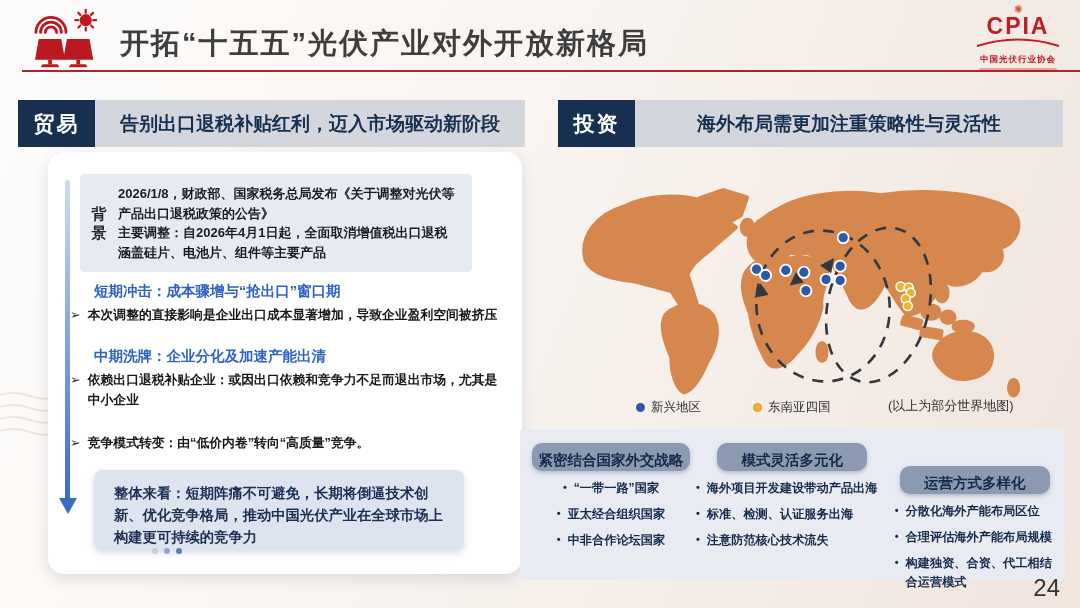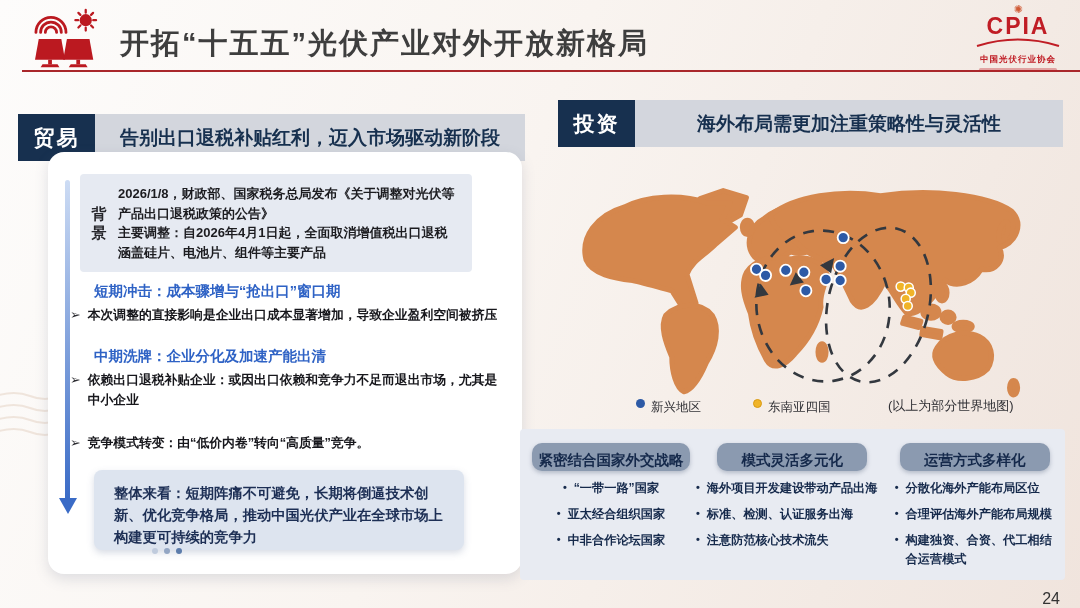--- a/index.html
+++ b/index.html
@@ -43,41 +43,41 @@
   .summary{position:absolute;left:46px;top:318px;width:370px;height:80px;background:#dde4ef;
     border-radius:8px;box-shadow:0 3px 7px rgba(100,115,150,.25);
     font-size:14.3px;font-weight:800;color:#1d2f55;line-height:1.55;padding:12px 18px 0 20px;box-sizing:border-box;}
   .sum-dots{position:absolute;left:104px;top:396px;display:flex;gap:6px;}
   .sum-dots i{width:6px;height:6px;border-radius:50%;display:block;}
   .sum-dots i:nth-child(1){background:#c0cbdd;}
   .sum-dots i:nth-child(2){background:#93a6c4;}
   .sum-dots i:nth-child(3){background:#5c7cab;}
   
   .map-wrap{position:absolute;left:572px;top:162px;width:494px;height:240px;}
-  .legend{position:absolute;top:399px;display:flex;font-size:12.5px;color:#303035;}
+  .legend{position:absolute;top:399px;display:flex;align-items:center;font-size:12.5px;color:#303035;}
   .legend .sw{width:9px;height:9px;border-radius:50%;margin-right:6px;display:inline-block;}
   .sw-blue{background:#2d5aa6;}
   .sw-yellow{background:#f0b429;border:1.5px solid #d99a12;box-sizing:border-box;}
   .map-caption{position:absolute;left:888px;top:397px;font-size:13px;color:#303035;}
   
   .panel{position:absolute;left:520px;top:429px;width:545px;height:151px;background:#e8ebf2;
     border-radius:4px;display:flex;gap:6px;padding:14px 10px 0 12px;box-sizing:border-box;}
   .col{display:flex;flex-direction:column;}
   .col1{width:158px;}
   .col2{width:196px;}
-  .col3{width:163px;}
+  .col3{width:163px;margin-top:23px;}
   .pill{background:#8b9ab0;border-radius:10px;height:28px;line-height:34px;text-align:center;
     font-size:14.5px;font-weight:800;color:#15294b;margin:0 auto 8px;box-shadow:0 2px 4px rgba(80,95,120,.35);}
   .pill1{width:158px;}.pill2{width:150px;}.pill3{width:150px;}
   .plist{list-style:none;margin:0;padding:0;font-size:12.2px;font-weight:800;color:#15294b;}
   .plist li{display:flex;line-height:1.55;margin-bottom:7px;}
   .plist .mk{margin-right:7px;font-size:11px;}
   .col1 .plist{text-align:center;}
   .col1 .plist li{justify-content:center;}
-  .page-num{position:absolute;right:20px;bottom:0;font-size:16px;color:#333;}
+  .page-num{position:absolute;right:20px;bottom:6px;font-size:24px;color:#333;}
   
   .squiggle{position:absolute;left:0;top:388px;width:60px;height:60px;opacity:.55;}
 </style>
 </head>
 <body>
 
 <div class="slide">
 
   <svg class="hdr-icon" viewBox="0 0 84 66">
     <g stroke="#bb1920" stroke-width="3" fill="none" stroke-linecap="round">
@@ -113,21 +113,21 @@
   <div class="cpia">
     <span class="burst">✺</span>
     <span class="acr">CPIA</span>
     <svg width="86" height="9" viewBox="0 0 86 9">
       <path d="M2,8 Q43,-5 84,8" stroke="#c01d25" stroke-width="2" fill="none"></path>
     </svg>
     <span class="org">中国光伏行业协会</span>
     <span class="sub"></span>
   </div>
 
-  <div class="row-badge" style="left:18px;top:100px;margin-top:14px;">
+  <div class="row-badge" style="left:18px;top:100px;">
     <div class="badge">贸易</div>
     <div class="bar left">告别出口退税补贴红利，迈入市场驱动新阶段</div>
   </div>
   <div class="row-badge" style="left:558px;top:100px;">
     <div class="badge">投资</div>
     <div class="bar right">海外布局需更加注重策略性与灵活性</div>
   </div>
 
   <svg class="squiggle" viewBox="0 0 60 60">
     <g stroke="#e6d4c6" stroke-width="2" fill="none">

